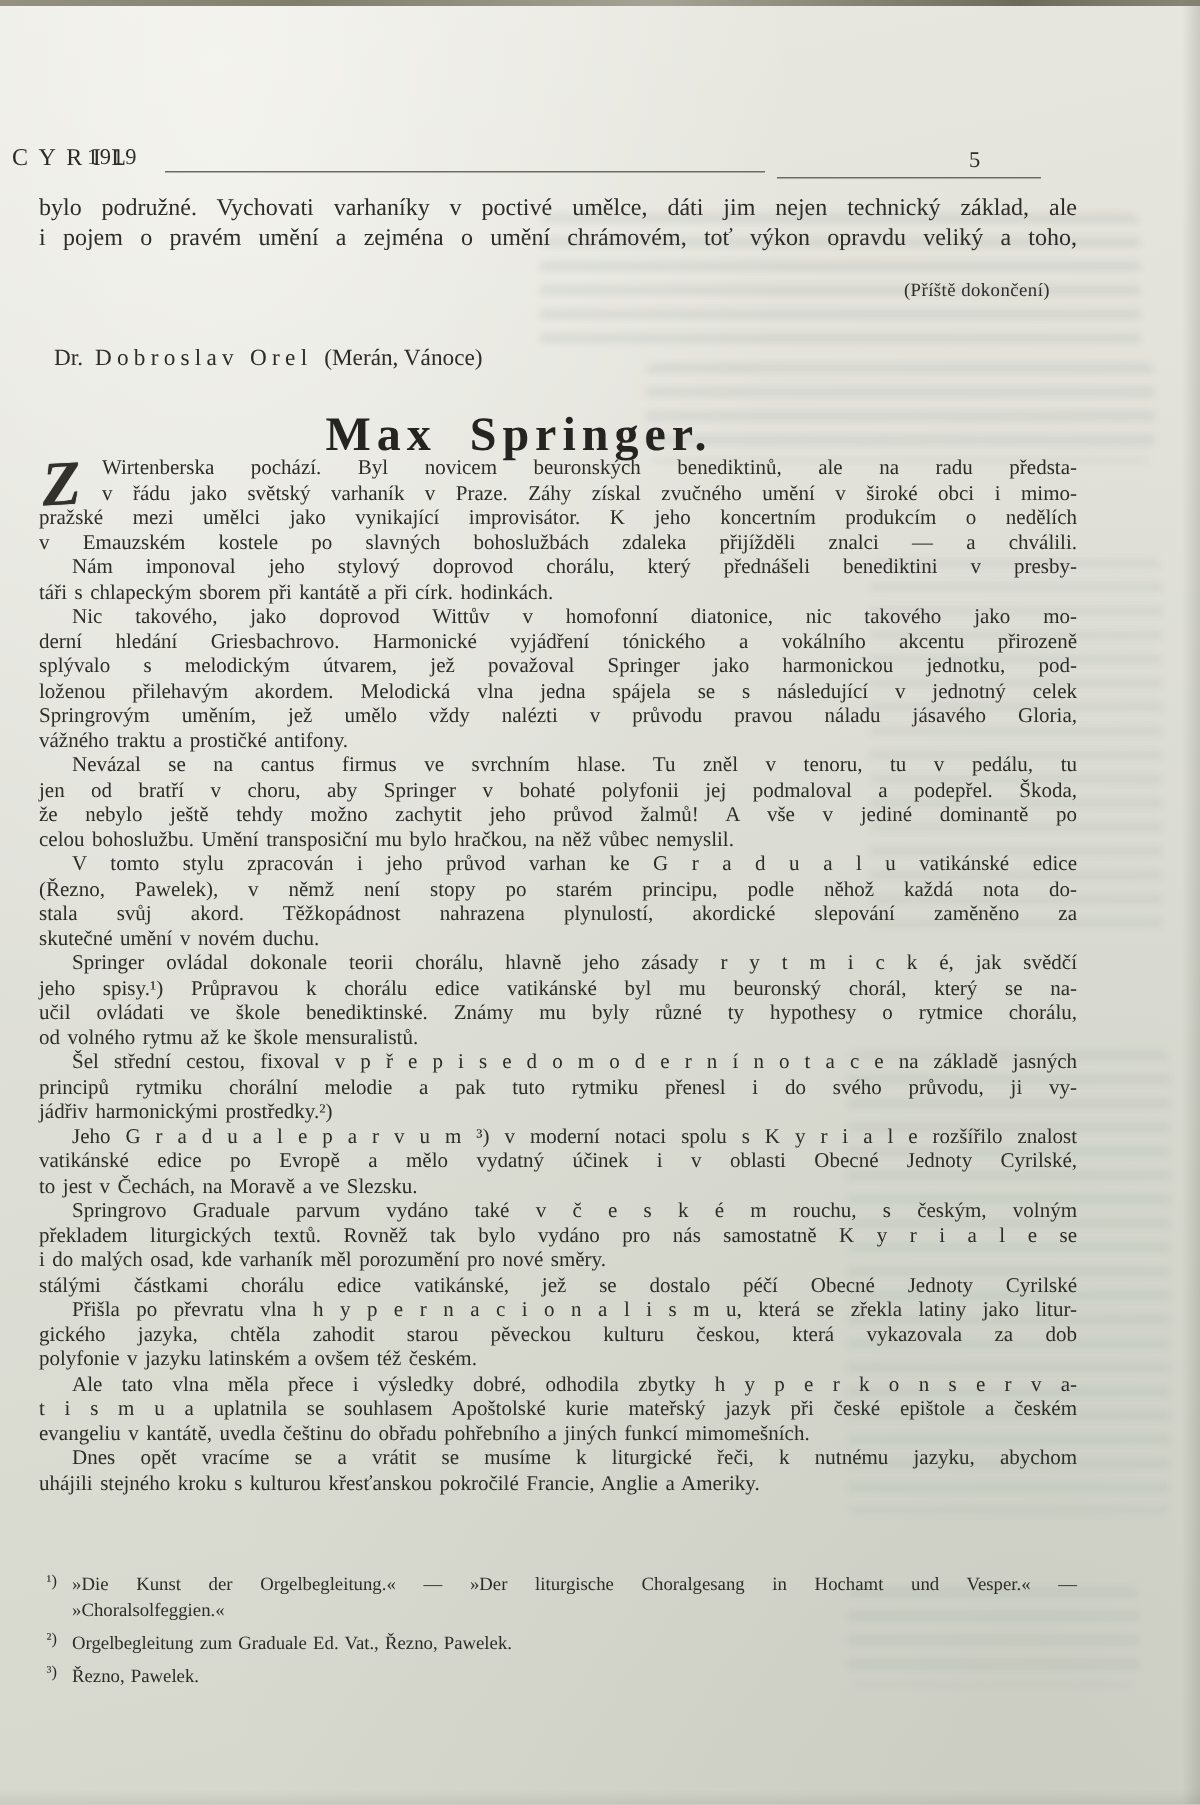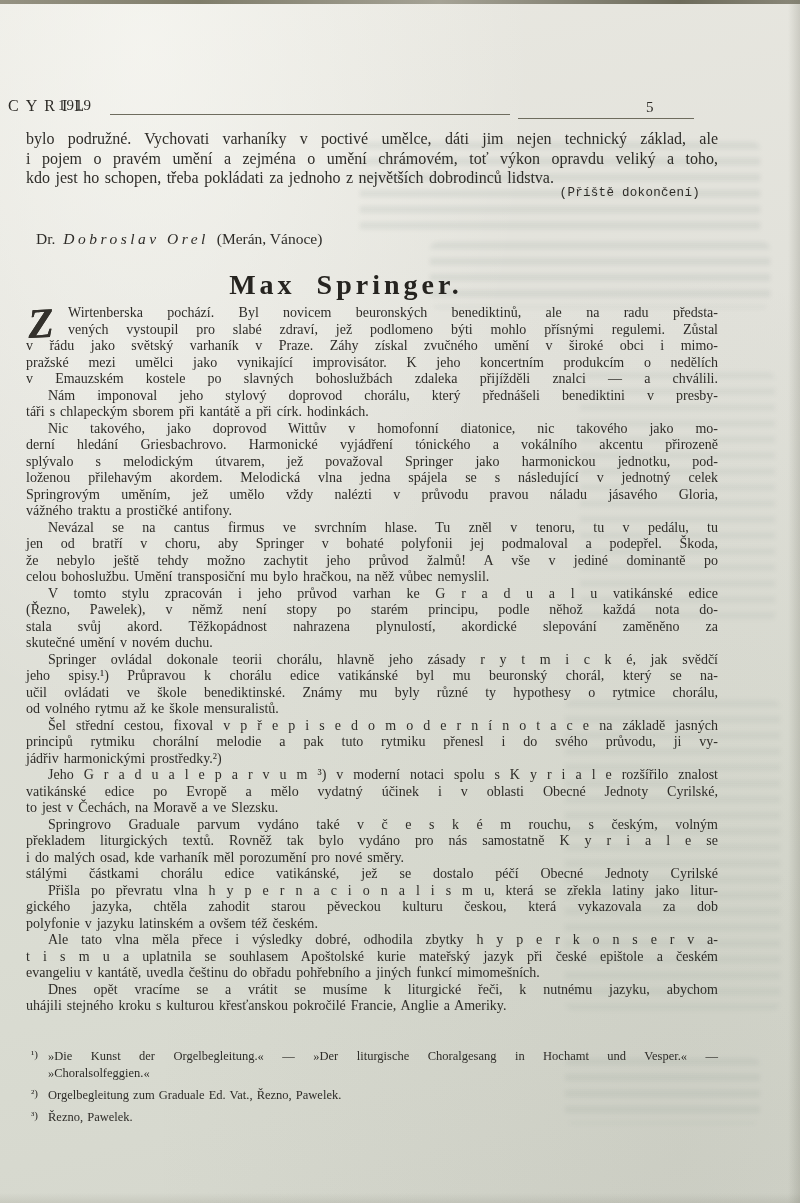--- a/index.html
+++ b/index.html
@@ -40,28 +40,28 @@
   .runhead .journal{position:absolute;left:0;width:100%;top:0;text-align:left;
     letter-spacing:7px;font-size:16px;transform:translateX(-18px);}
   .runhead .pageno{position:absolute;left:620px;top:2px;}
   .rule{position:absolute;height:1px;background:#6e6c5e;}
   .rule.left{top:17px;left:84px;width:400px;}
   .rule.right{top:21px;left:492px;width:176px;}
 
   
   .continued{position:absolute;top:129px;left:0;width:100%;
     font-size:16px;line-height:19.5px;word-spacing:1.5px;}
-  .continuation-note{position:absolute;top:186px;right:18px;font-size:12.5px;letter-spacing:.3px;font-family:Liberation Mono, monospace;}
+  .continuation-note{position:absolute;top:186px;right:18px;font-size:12.5px;letter-spacing:.3px;}
 
   
   .byline{position:absolute;top:230px;left:10px;font-size:15.5px;}
-  .byline .sp{letter-spacing:3.5px;margin:4px 4px;font-style:italic;}
+  .byline .sp{letter-spacing:3.5px;margin:4px 4px;}
   .title{position:absolute;top:250px;left:0;width:100%;text-align:center;
     transform:translateX(-26px);
-    font-size:28px;font-weight:bold;letter-spacing:4px;word-spacing:10px;color:#262420;}
+    font-size:32px;font-weight:bold;letter-spacing:4px;word-spacing:10px;color:#262420;}
 
   
   .article{position:absolute;top:305px;left:0;width:100%;
     font-size:14px;line-height:16.5px;word-spacing:1.5px;}
   .line{text-align:justify;text-align-last:justify;white-space:nowrap;overflow:visible;}
   .line.short{text-align-last:left;}
   .line.indent{text-indent:22px;}
   .para{margin:0;}
   .dropcap{float:left;width:36px;height:33px;margin:0 4px 0 2px;
     font-style:italic;font-weight:bold;font-size:42px;line-height:36px;
@@ -93,37 +93,35 @@
       <span class="year">1919</span>
       <span class="journal">CYRIL</span>
       <span class="pageno">5</span>
       <span class="rule left"></span>
       <span class="rule right"></span>
     </div>
 
     <div class="continued">
         <div class="line">bylo podružné. Vychovati varhaníky v poctivé umělce, dáti jim nejen technický základ, ale</div>
         <div class="line">i pojem o pravém umění a zejména o umění chrámovém, toť výkon opravdu veliký a toho,</div>
-        <div class="line short">kdo jest ho schopen, třeba pokládati za jednoho z největších dobrodinců lidstva.</div>
       </div>
     <div class="continuation-note">(Příště dokončení)</div>
 
     <div class="byline">
       <span>Dr.</span>
       <span class="sp">Dobroslav Orel</span>
       <span>(Merán, Vánoce)</span>
     </div>
 
     <h1 class="title">Max Springer.</h1>
 
     <div class="article">
         <div class="para">
           <span class="dropcap">Z</span>
           <div class="line">Wirtenberska pochází. Byl novicem beuronských benediktinů, ale na radu předsta-</div>
-          <div class="line">vených vystoupil pro slabé zdraví, jež podlomeno býti mohlo přísnými regulemi. Zůstal</div>
           <div class="line">v řádu jako světský varhaník v Praze. Záhy získal zvučného umění v široké obci i mimo-</div>
           <div class="line">pražské mezi umělci jako vynikající improvisátor. K jeho koncertním produkcím o nedělích</div>
           <div class="line">v Emauzském kostele po slavných bohoslužbách zdaleka přijížděli znalci — a chválili.</div>
         </div>
         <div class="para">
           <div class="line indent">Nám imponoval jeho stylový doprovod chorálu, který přednášeli benediktini v presby-</div>
           <div class="line short">táři s chlapeckým sborem při kantátě a při círk. hodinkách.</div>
         </div>
         <div class="para">
           <div class="line indent">Nic takového, jako doprovod Wittův v homofonní diatonice, nic takového jako mo-</div>

